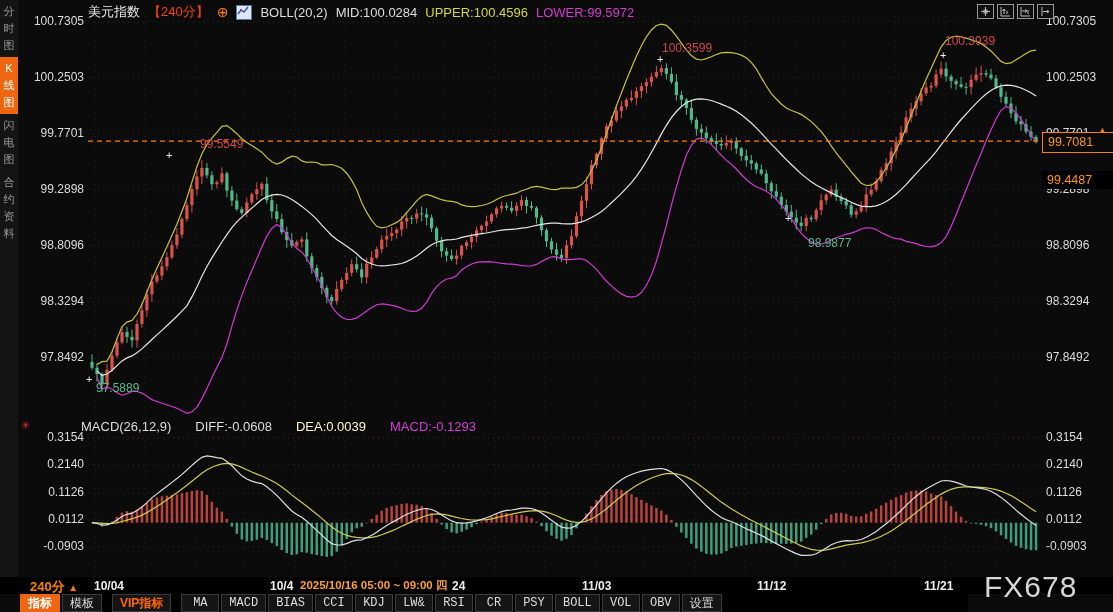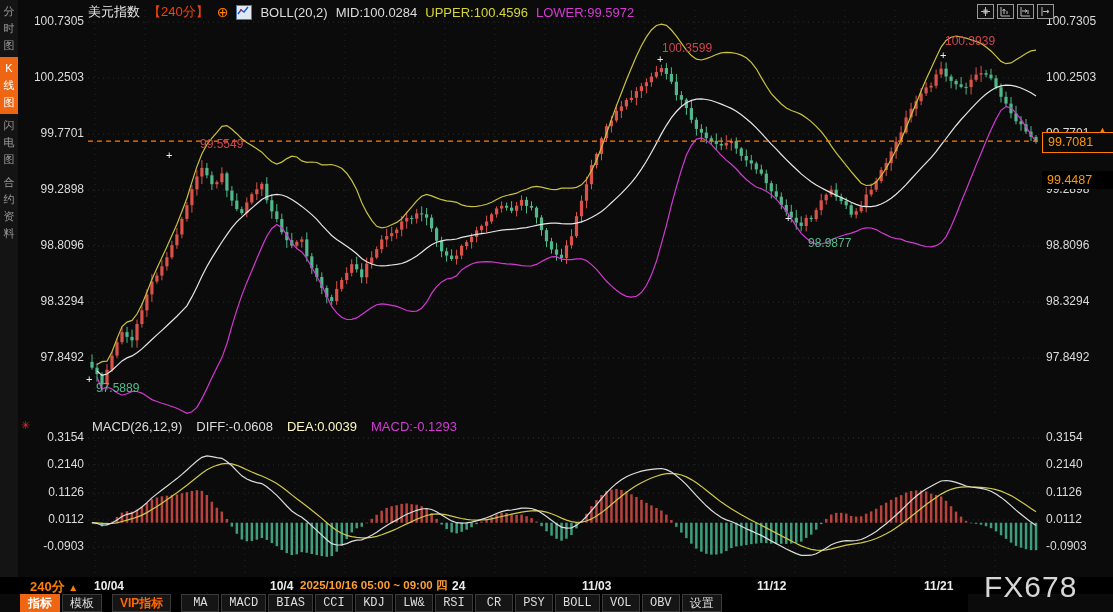--- a/index.html
+++ b/index.html
@@ -36,21 +36,21 @@
   .anno{position:absolute;font-size:12px;font-weight:normal;z-index:3;}
   .cross{position:absolute;color:#f0f0f0;font-size:11px;z-index:3;}
 
   .price-tag{position:absolute;left:1042px;width:66px;height:19px;background:#0a0a0a;
              border:1px solid #ff7e00;color:#ff9900;font-size:12.5px;line-height:19px;
              padding-left:5px;z-index:6;}
   .price-tag2{position:absolute;left:1042px;width:66px;height:18px;background:#000;
               color:#ff9900;font-size:12.5px;line-height:18px;padding-left:5px;z-index:6;}
   .arrow-mark{position:absolute;color:#ff7e00;font-size:9px;z-index:7;}
 
-  .macd-hdr{position:absolute;left:92px;top:419px;display:flex;gap:14px;font-size:13px;
+  .macd-hdr{position:absolute;left:81px;top:419px;display:flex;gap:24px;font-size:13px;
             color:#ddd;white-space:nowrap;z-index:4;}
   .macd-hdr .dea{color:#fef9c3;}
   .macd-hdr .mac{color:#d43bd4;}
   .macd-star{position:absolute;left:21px;top:419px;color:#e03030;font-size:11px;z-index:4;}
 
   
   .time-row{position:absolute;left:0;top:577px;width:1113px;height:17px;background:#000;z-index:5;}
   .period-lab{position:absolute;left:30px;top:1px;color:#ff7e00;font-weight:bold;font-size:13px;}
   .period-tri{color:#ff7e00;font-size:10px;}
   .date-lab{position:absolute;top:2px;color:#ececec;font-weight:bold;font-size:12px;}

